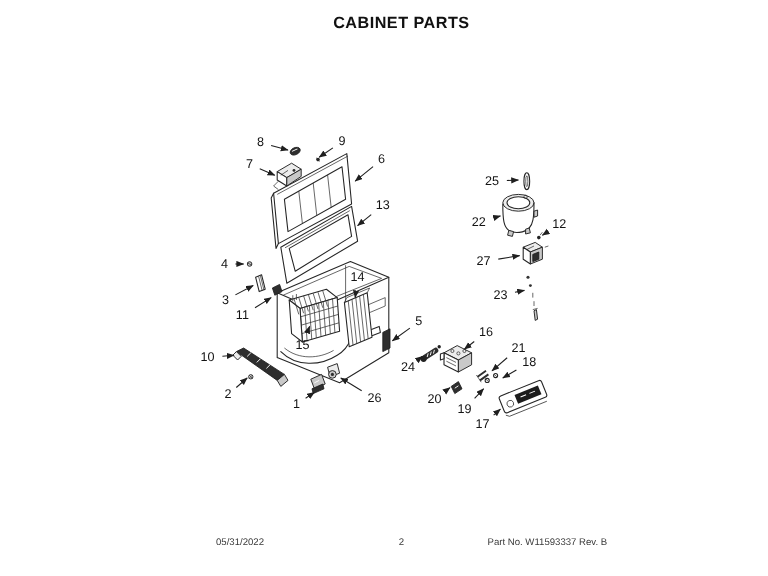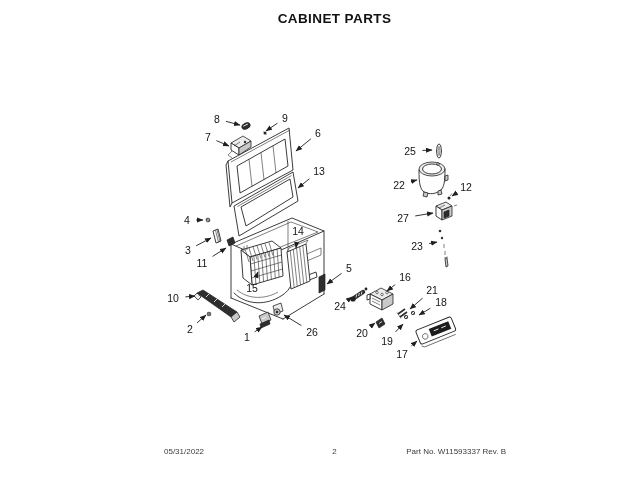--- a/index.html
+++ b/index.html
@@ -6,21 +6,21 @@
   .page{
     position:relative;width:640px;height:480px;background:#ffffff;
     font-family:"Liberation Sans", sans-serif;color:#1d1d1d;overflow:hidden;padding-left:29px;
   }
   .title{
     position:absolute;top:11px;left:0;right:0;text-align:center;
     font-size:13.5px;font-weight:bold;letter-spacing:.4px;color:#111;
   }
   .artwork{position:absolute;top:0;left:0;}
   .footer{position:absolute;top:447px;left:0;right:0;font-size:8px;color:#3a3a3a;}
-  .footer-date{position:absolute;left:164px;top:0;}
+  .footer-date{position:absolute;left:180px;top:0;}
   .footer-page{position:absolute;left:0;right:0;text-align:center;top:0;}
   .footer-part{position:absolute;right:163px;top:0;margin-left:32px;}
   svg{display:block;}
   .ln{stroke:#262626;stroke-width:.9;fill:none;stroke-linejoin:round;stroke-linecap:round;}
   .fw{stroke:#262626;stroke-width:.9;fill:#ffffff;stroke-linejoin:round;}
   .fl{stroke:#262626;stroke-width:.8;fill:#ececec;stroke-linejoin:round;}
   .fm{stroke:#262626;stroke-width:.8;fill:#c9c9c9;stroke-linejoin:round;}
   .fd{stroke:#1d1d1d;stroke-width:.7;fill:#2e2e2e;stroke-linejoin:round;}
   .thin{stroke:#2c2c2c;stroke-width:.6;fill:none;}
   .wht{stroke:#ffffff;stroke-width:.8;fill:none;}

